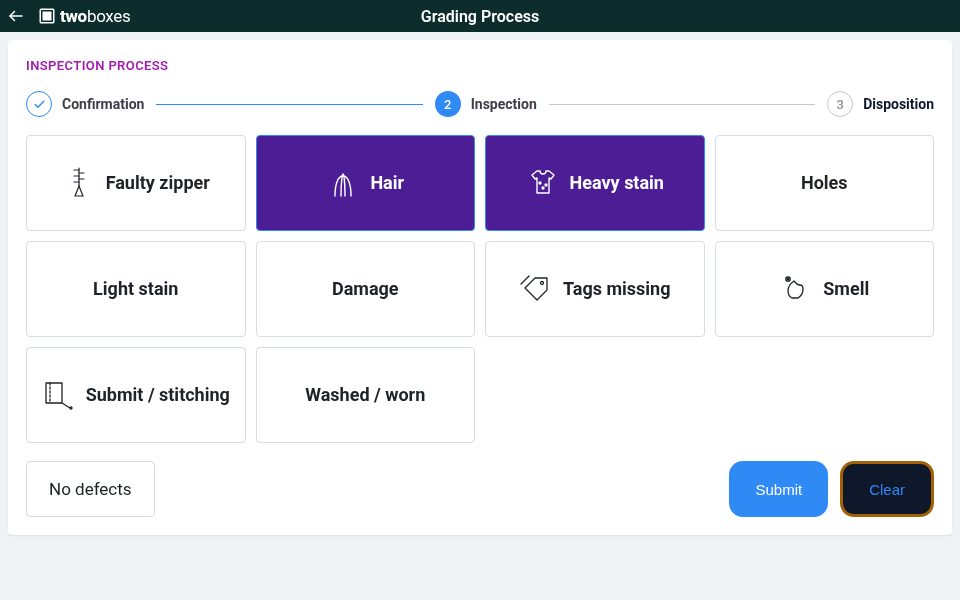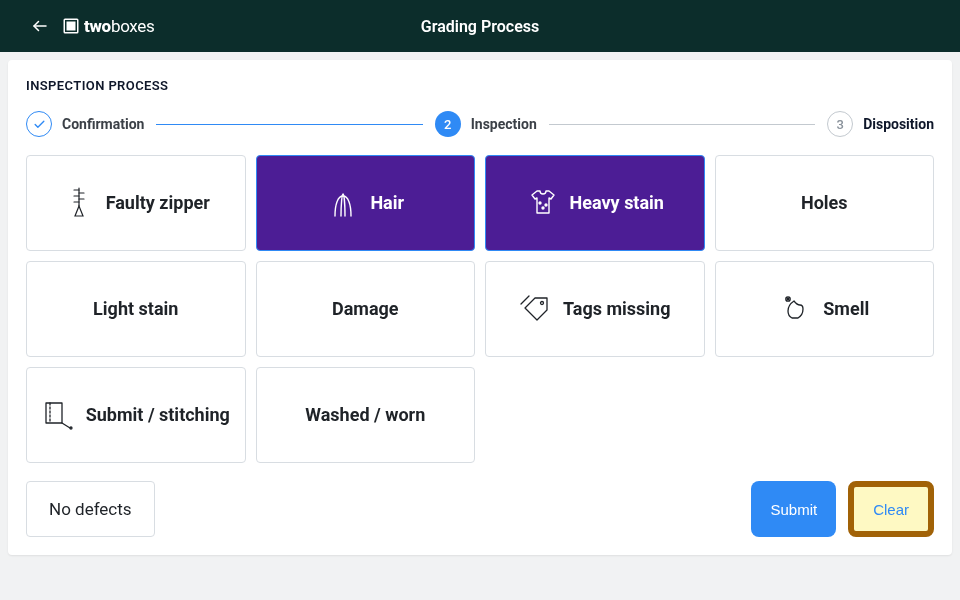--- a/index.html
+++ b/index.html
@@ -1,23 +1,23 @@
 <!DOCTYPE html>
 <html><head>
 <meta charset="utf-8">
 <style>
   * { box-sizing: border-box; margin: 0; padding: 0; }
   html, body { width: 960px; height: 600px; font-family: -apple-system, BlinkMacSystemFont, "Segoe UI", Roboto, Helvetica, Arial, sans-serif; background: #f1f2f3; overflow: hidden; }
   .header {
-    height: 52px;
+    height: 32px;
     background: #0c2d2b;
     color: #fff;
     display: flex;
     align-items: center;
-    padding: 0 28px;
+    padding: 0 4px;
     position: relative;
   }
   .back-btn {
     width: 24px; height: 24px;
     display: flex; align-items: center; justify-content: center;
     color: #fff;
     cursor: pointer;
   }
   .logo {
     display: flex; align-items: center;
@@ -39,21 +39,21 @@
     margin: 8px;
     background: #fff;
     border-radius: 4px;
     box-shadow: 0 1px 2px rgba(0,0,0,0.08);
     padding: 18px;
   }
 
   .section-title {
     font-size: 13px;
     font-weight: 600;
-    color: #0f172a;
+    color: #a21caf;
     letter-spacing: 0.4px;
     margin-bottom: 18px;
   }
 
   .stepper {
     display: flex;
     align-items: center;
     margin-bottom: 18px;
   }
   .step {
@@ -149,34 +149,34 @@
     font-size: 17px;
     color: #1f2328;
     cursor: pointer;
     background: #fff;
   }
   .actions {
     display: flex; gap: 12px;
   }
   .btn {
     height: 56px;
-    padding: 0 19px;
-    border-radius: 8px;
+    padding: 0 26px;
+    border-radius: 14px;
     border: none;
     font-size: 15px;
     cursor: pointer;
     display: flex; align-items: center; justify-content: center;
   }
   .btn.primary {
     background: #2f8af5;
     color: #fff;
   }
   .btn.secondary {
-    background: #fef9c3;
-    border: 6px solid #a16207;
+    background: #0f172a;
+    border: 3px solid #a16207;
     color: #2f8af5;
   }
 </style>
 </head>
 <body>
 
 <div class="header">
   <div class="back-btn">
     <svg width="18" height="18" viewBox="0 0 24 24" fill="none" stroke="#fff" stroke-width="2" stroke-linecap="round" stroke-linejoin="round">
         <line x1="20" y1="12" x2="4" y2="12"></line>

